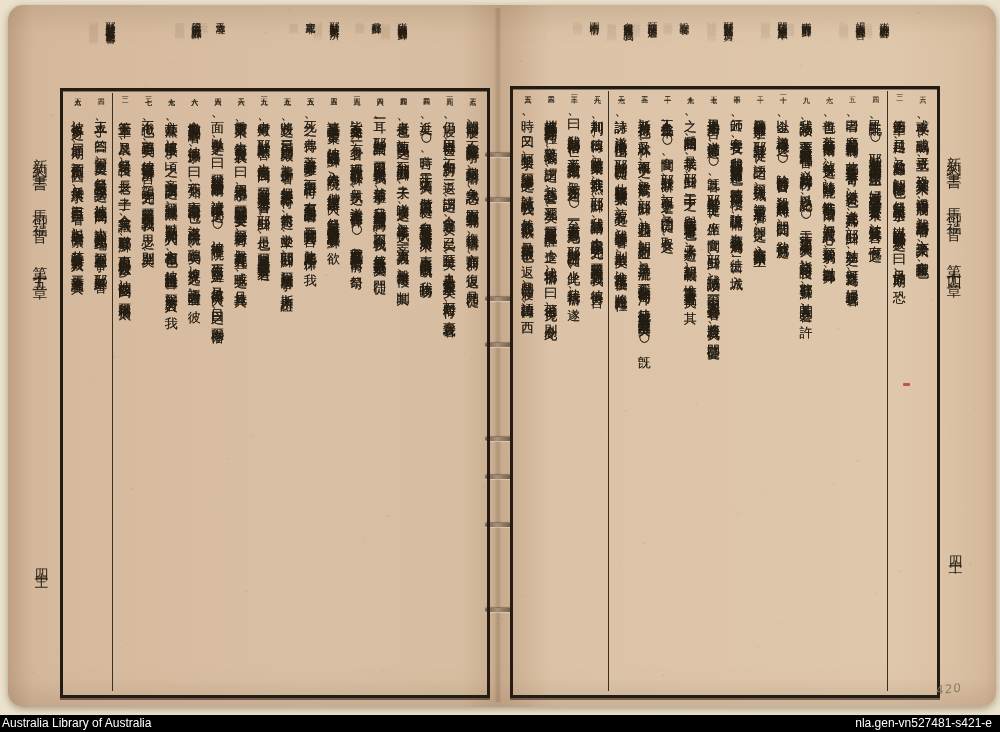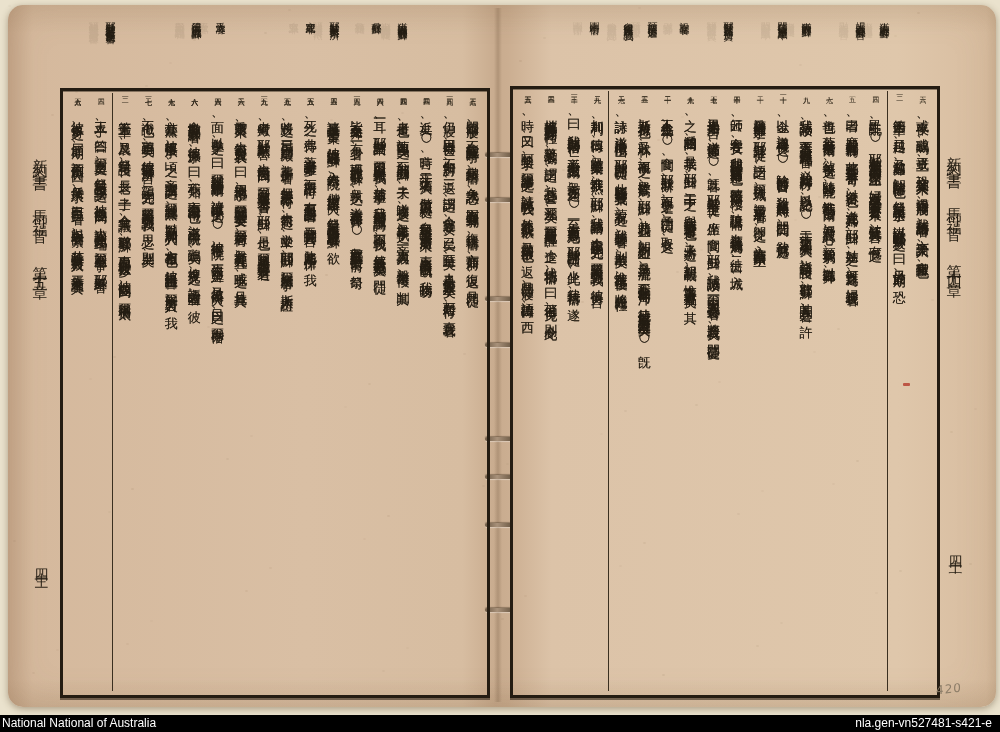--- a/index.html
+++ b/index.html
@@ -406,15 +406,15 @@
 
 <div class="margin-title" style="left:30px;top:98px;">
   <span>新約全書</span><span style="padding-top:28px;">馬可福音</span><span style="padding-top:32px;">第十五章</span>
 </div>
 <div class="pagenum" style="left:33px;top:558px;">四十三</div>
 
 <div class="handwritten">420</div>
 <div class="redmark" id="redmark" style="left: 903px; top: 383px;"></div>
 
 <div class="footer">
-  <span class="ltxt">National National of Australia</span>
+  <span class="ltxt">Australia Library of Australia</span>
   <span class="rtxt">nla.gen-vn527481-s421-e</span>
 </div>
 
 </body></html>

